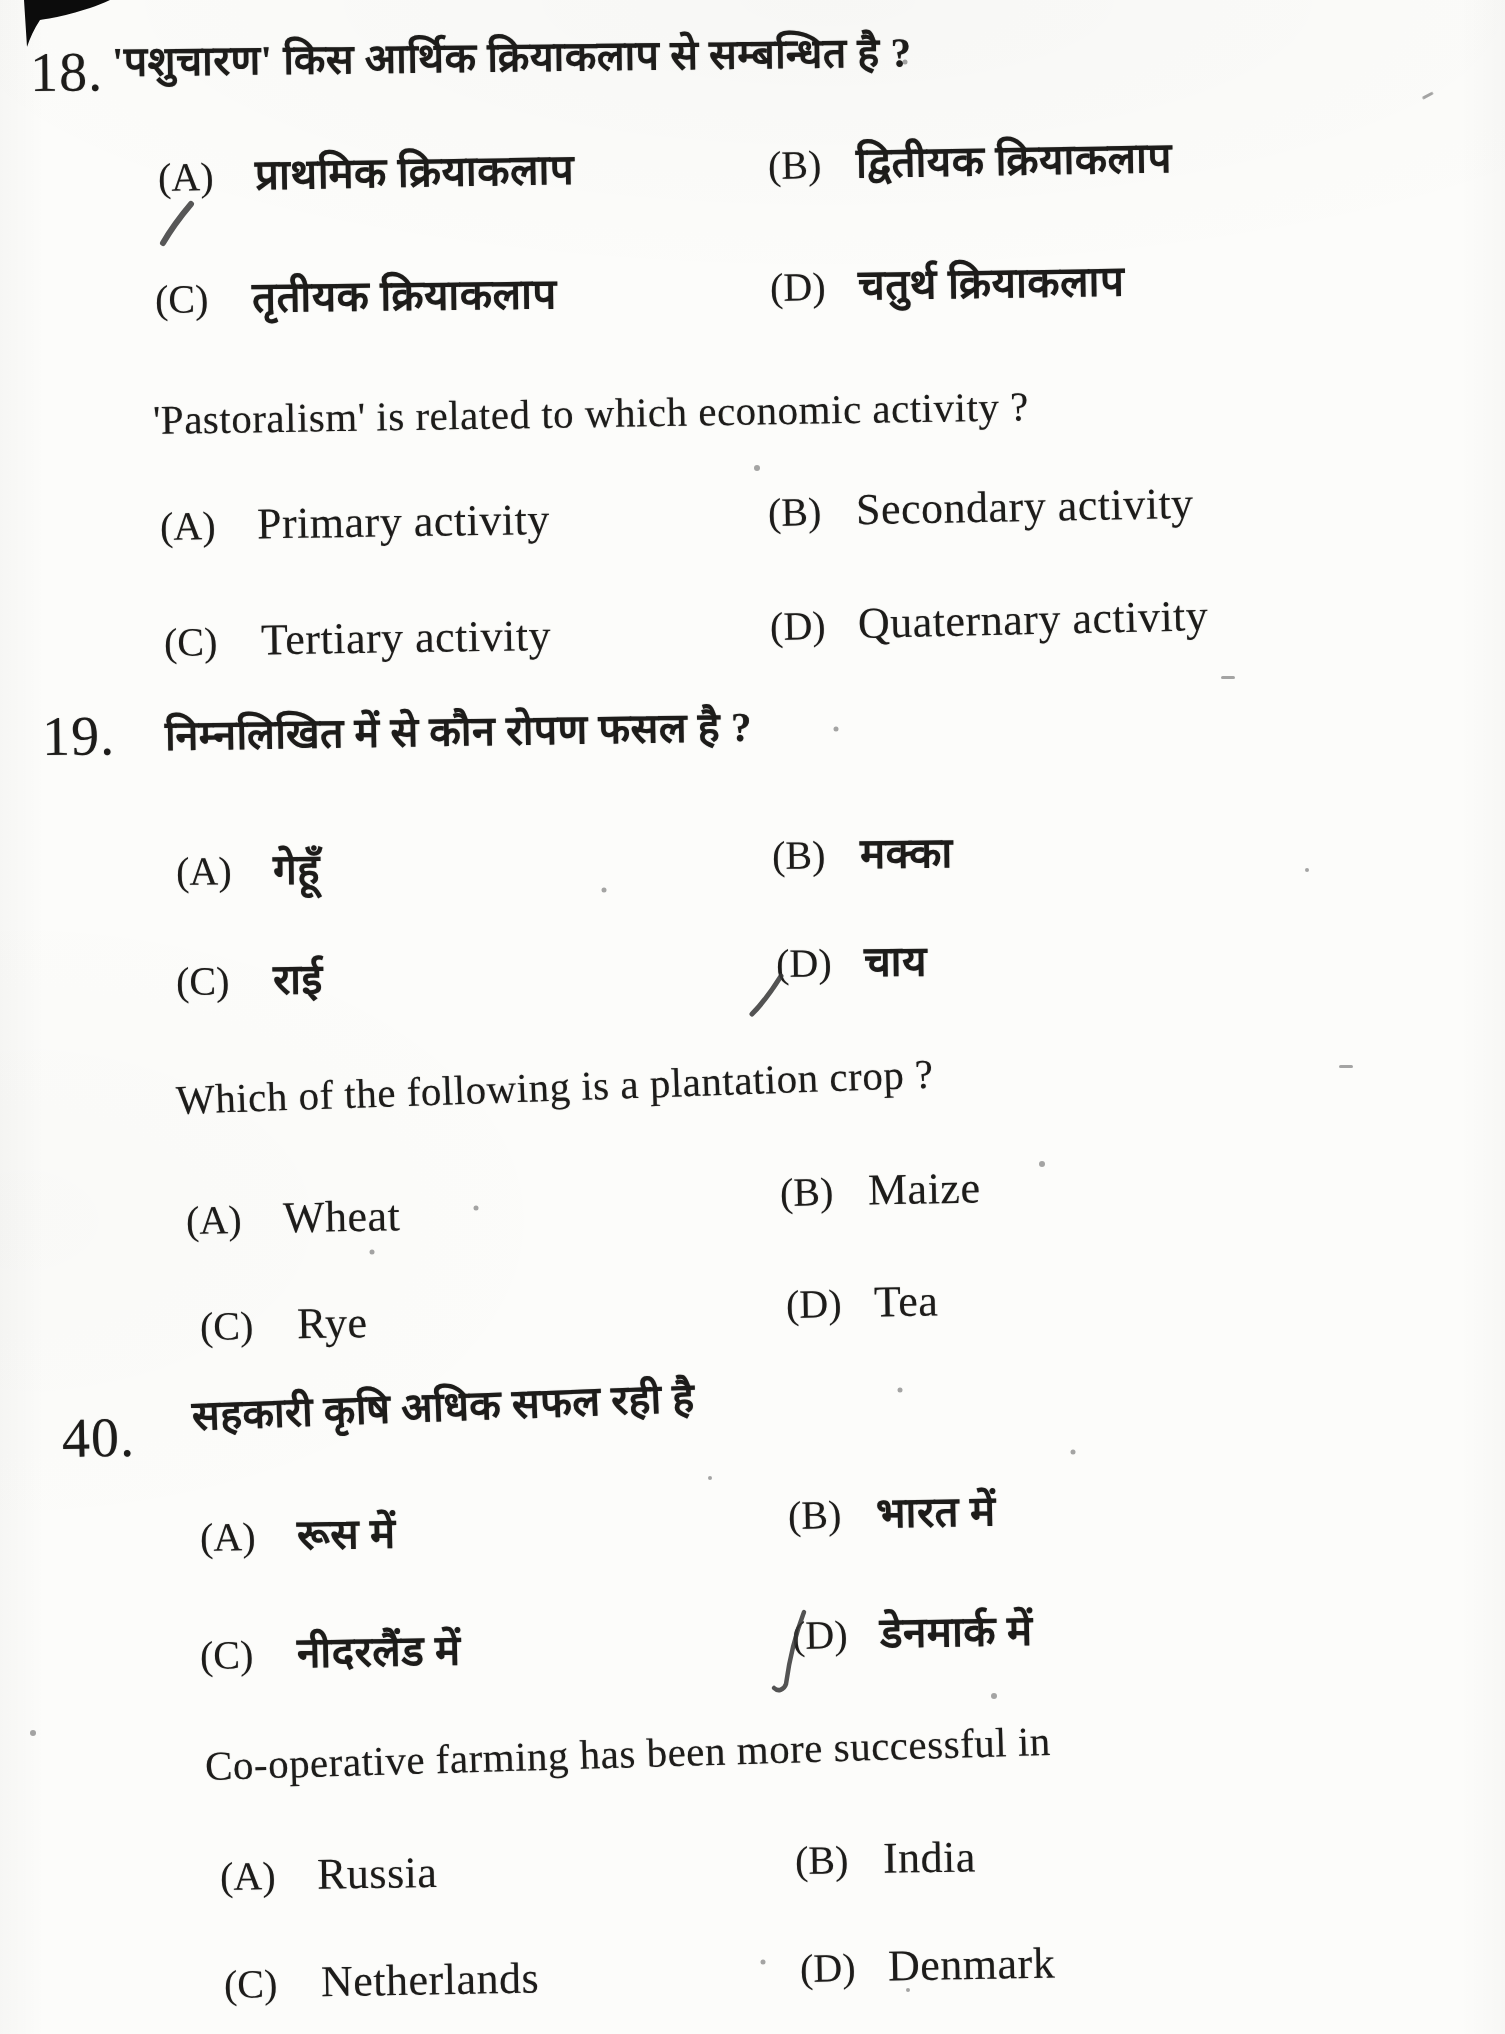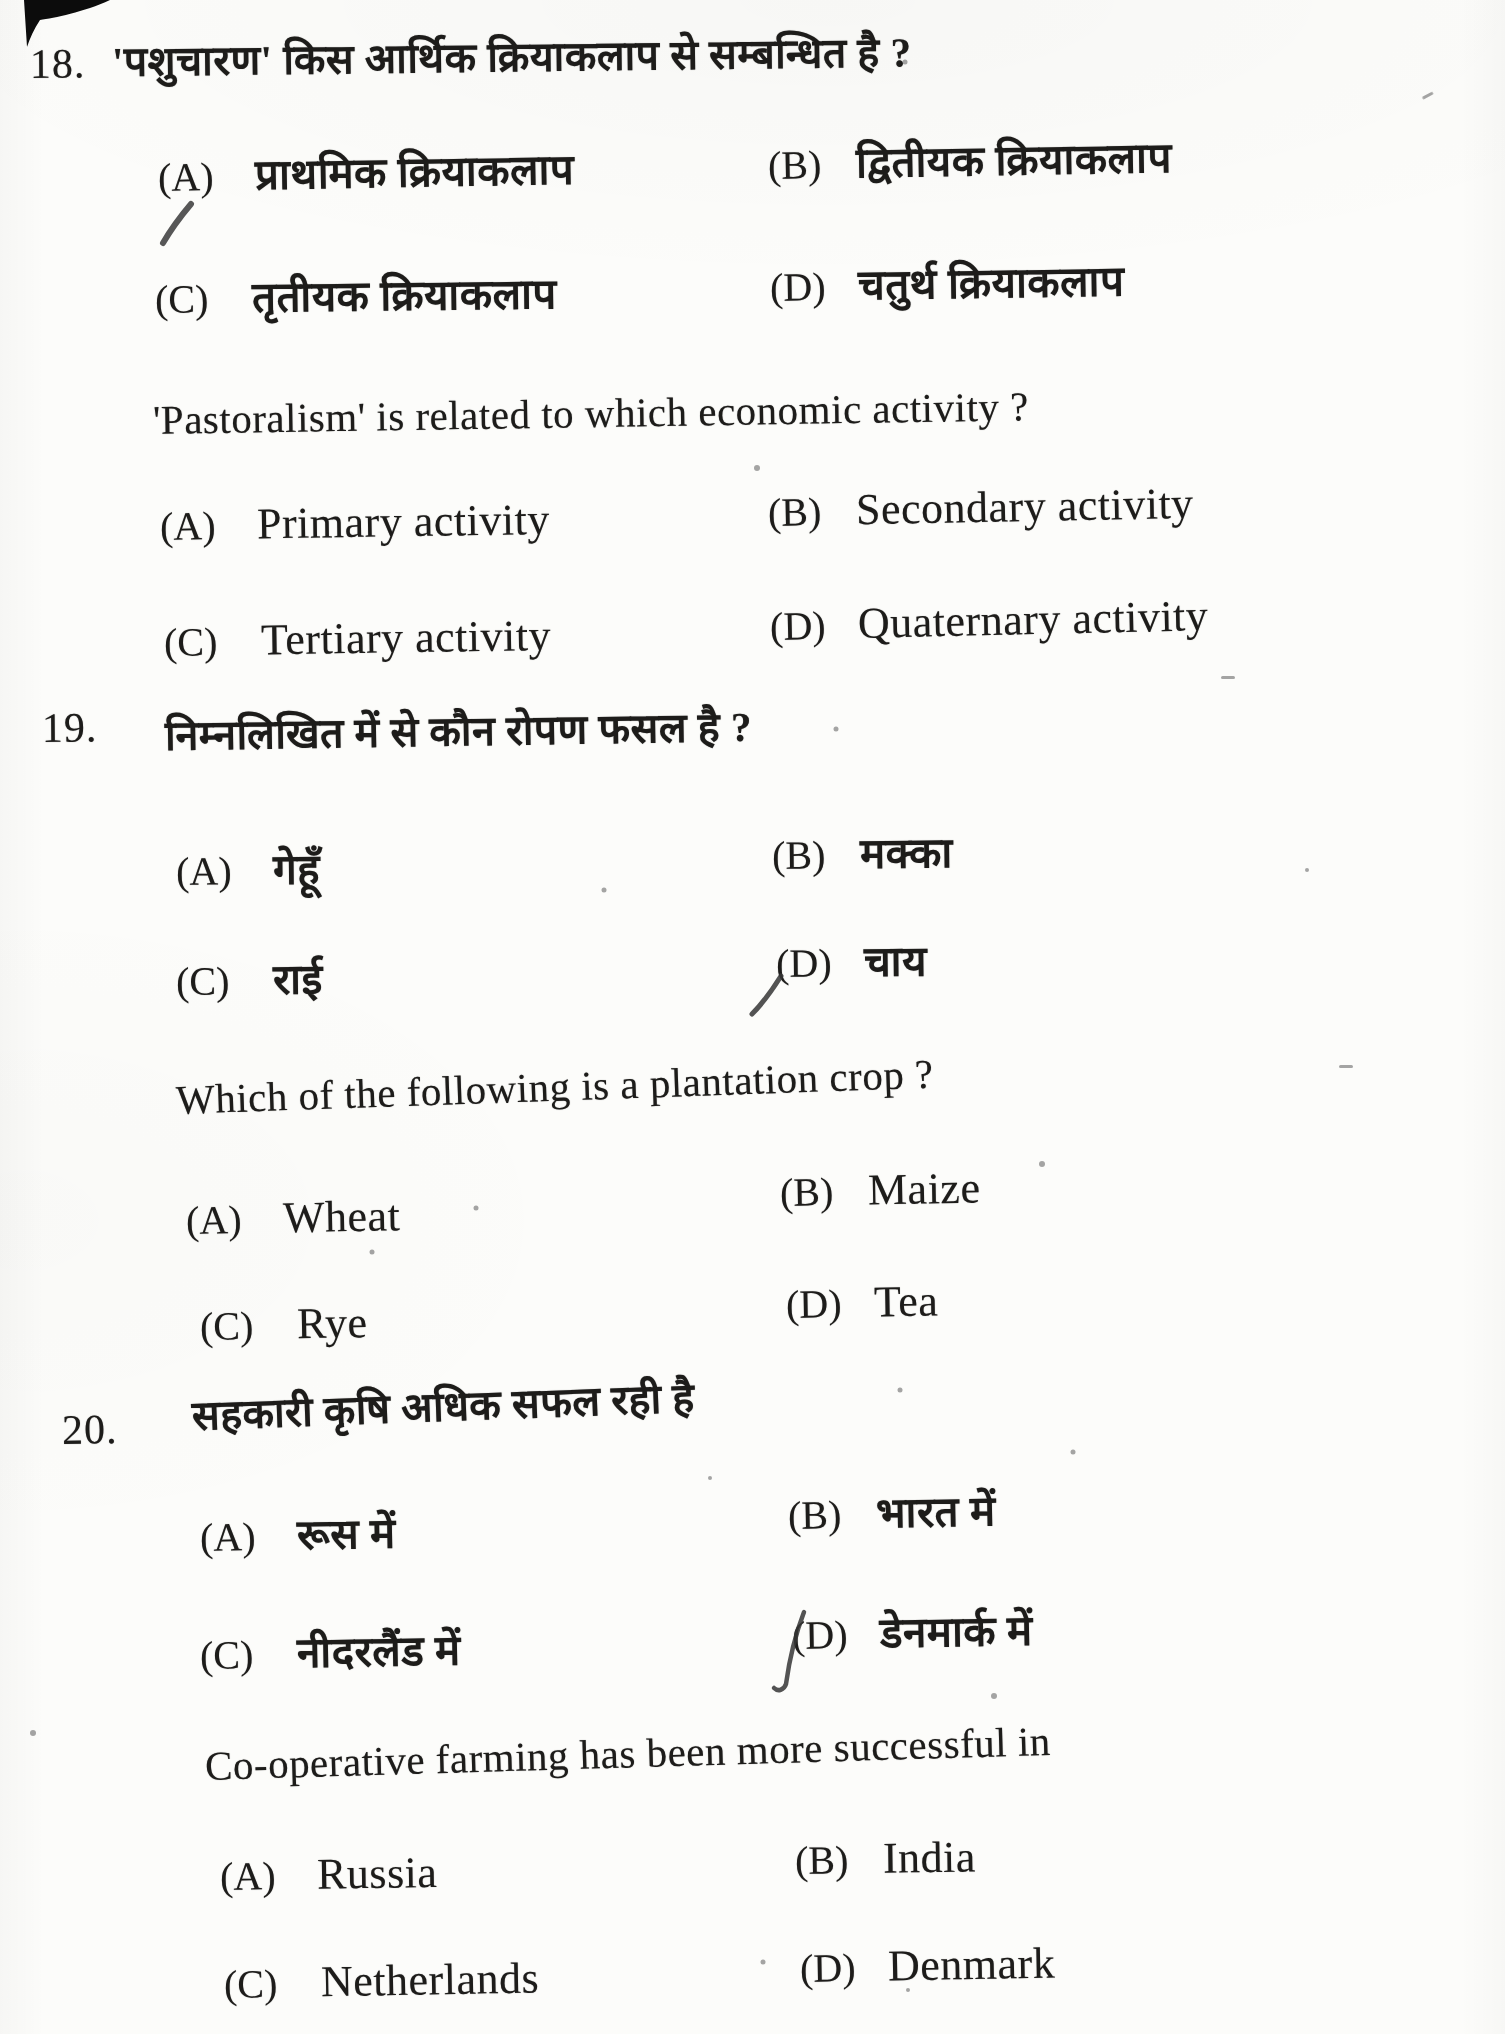--- a/index.html
+++ b/index.html
@@ -9,21 +9,21 @@
     font-family:"Liberation Serif",serif;color:#1d1c1a;
   }
   .page-texture{
     position:absolute;inset:0;
     background:
       radial-gradient(1400px 420px at 55% 0%, rgba(0,0,0,0.018), transparent 70%),
       radial-gradient(900px 500px at 0% 60%, rgba(0,0,0,0.012), transparent 70%),
       linear-gradient(90deg, rgba(0,0,0,0.025), transparent 3%, transparent 97%, rgba(0,0,0,0.02));
   }
   .qnum{
-    position:absolute;font-size:42px;letter-spacing:1px;white-space:nowrap;
+    position:absolute;font-size:56px;letter-spacing:1px;white-space:nowrap;
     transform-origin:left center;text-shadow:0 0 1px rgba(10,10,10,.45);
   }
   .qline{
     position:absolute;font-size:41px;white-space:nowrap;
     transform-origin:left center;text-shadow:0 0 1px rgba(10,10,10,.45);
     letter-spacing:0.5px;
   }
   .hindi{font-family:"Liberation Serif","DejaVu Sans",serif;font-weight:700}
   .eng{font-family:"Liberation Serif",serif;font-weight:400}
   .opt{
@@ -112,21 +112,21 @@
 </div>
 <div class="opt eng c1" style="left:200px;top:1300px;transform:rotate(-1deg)">
   <span class="letter">(C)</span>
   <span class="otext">Rye</span>
 </div>
 <div class="opt eng c2" style="left:786px;top:1278px;transform:rotate(-1deg)">
   <span class="letter">(D)</span>
   <span class="otext">Tea</span>
 </div>
 
-<div class="qnum" style="left:62px;top:1406px;transform:rotate(-1deg)">20.</div>
+<div class="qnum" style="left:62px;top:1406px;transform:rotate(-1deg)">40.</div>
 <div class="qline hindi" style="left:192px;top:1386px;transform:rotate(-2.1deg)">सहकारी कृषि अधिक सफल रही है</div>
 
 <div class="opt hindi c1" style="left:200px;top:1506px;transform:rotate(-1deg)">
   <span class="letter">(A)</span>
   <span class="otext">रूस में</span>
 </div>
 <div class="opt hindi c2" style="left:788px;top:1484px;transform:rotate(-1deg)">
   <span class="letter">(B)</span>
   <span class="otext">भारत में</span>
 </div>

